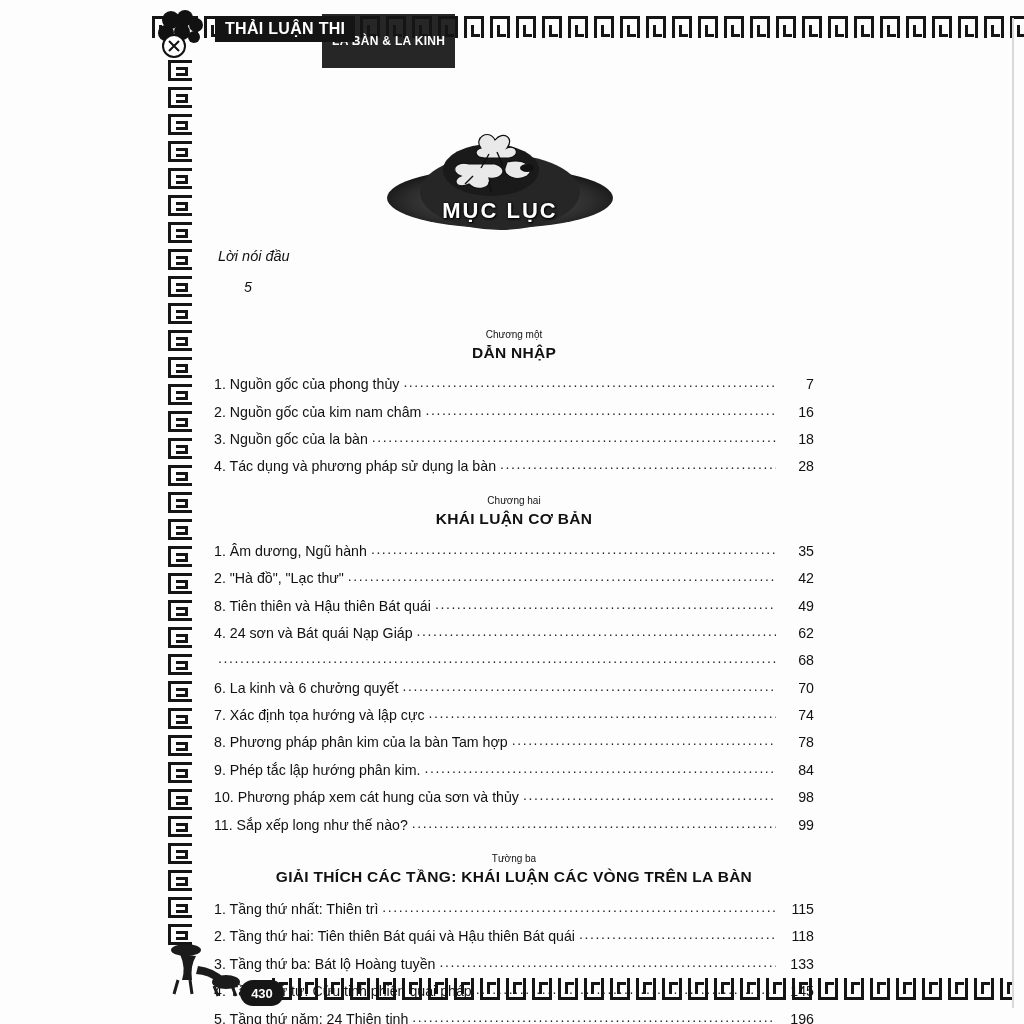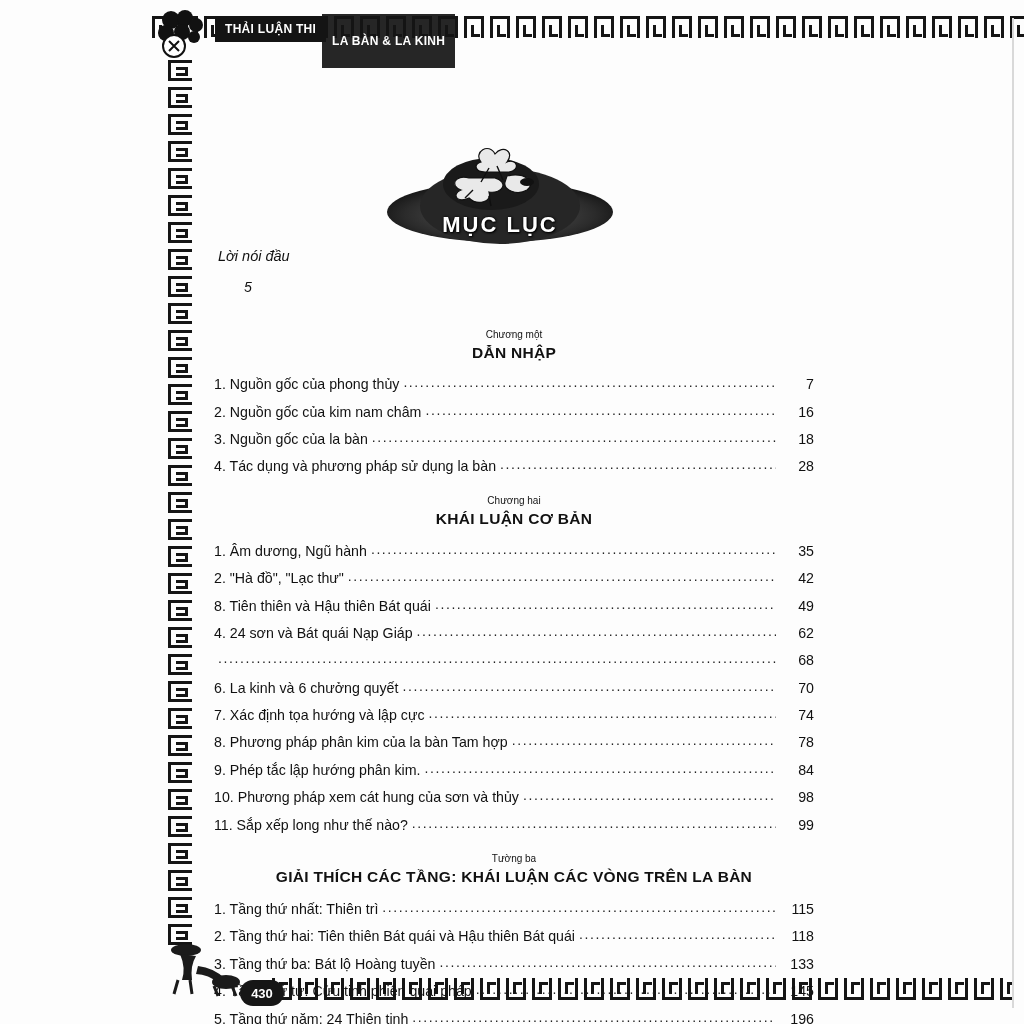--- a/index.html
+++ b/index.html
@@ -113,21 +113,21 @@
   .header-banner {
     position: absolute;
     left: 215px;
     top: 16px;
     height: 26px;
     background: #141414;
     color: #fff;
     display: flex;
     align-items: center;
     padding: 0 10px;
-    font-size: 12px;
+    font-size: 16px;
     font-weight: bold;
     letter-spacing: .3px;
     white-space: nowrap;
     z-index: 4;
   }
   .header-banner2 {
     position: absolute;
     left: 322px;
     top: 14px;
     height: 30px;
@@ -151,21 +151,21 @@
     top: 6px;
     width: 62px;
     height: 62px;
     z-index: 6;
   }
 
   
   .medallion {
     position: absolute;
     left: 385px;
-    top: 134px;
+    top: 120px;
     width: 230px;
     height: 115px;
     z-index: 2;
     text-decoration: underline;
   }
   .medallion-title {
     position: absolute;
     left: 0;
     top: 78px;
     width: 230px;

